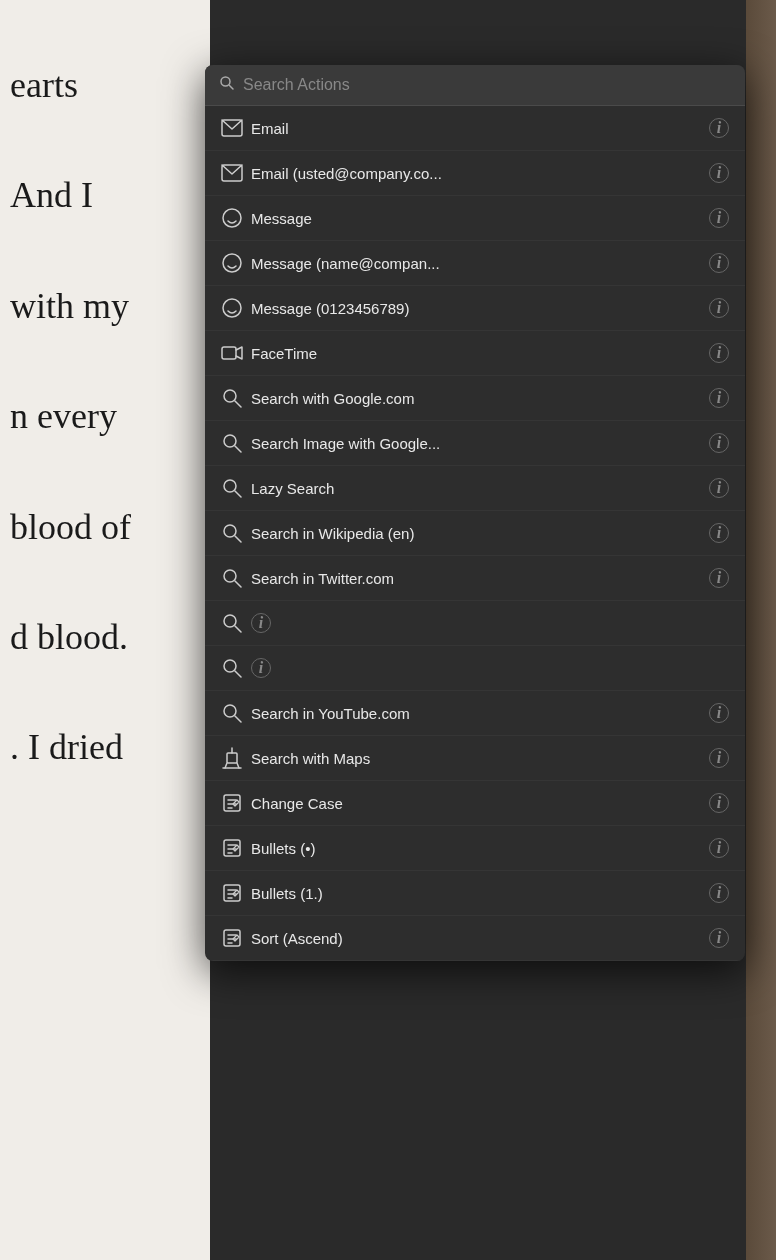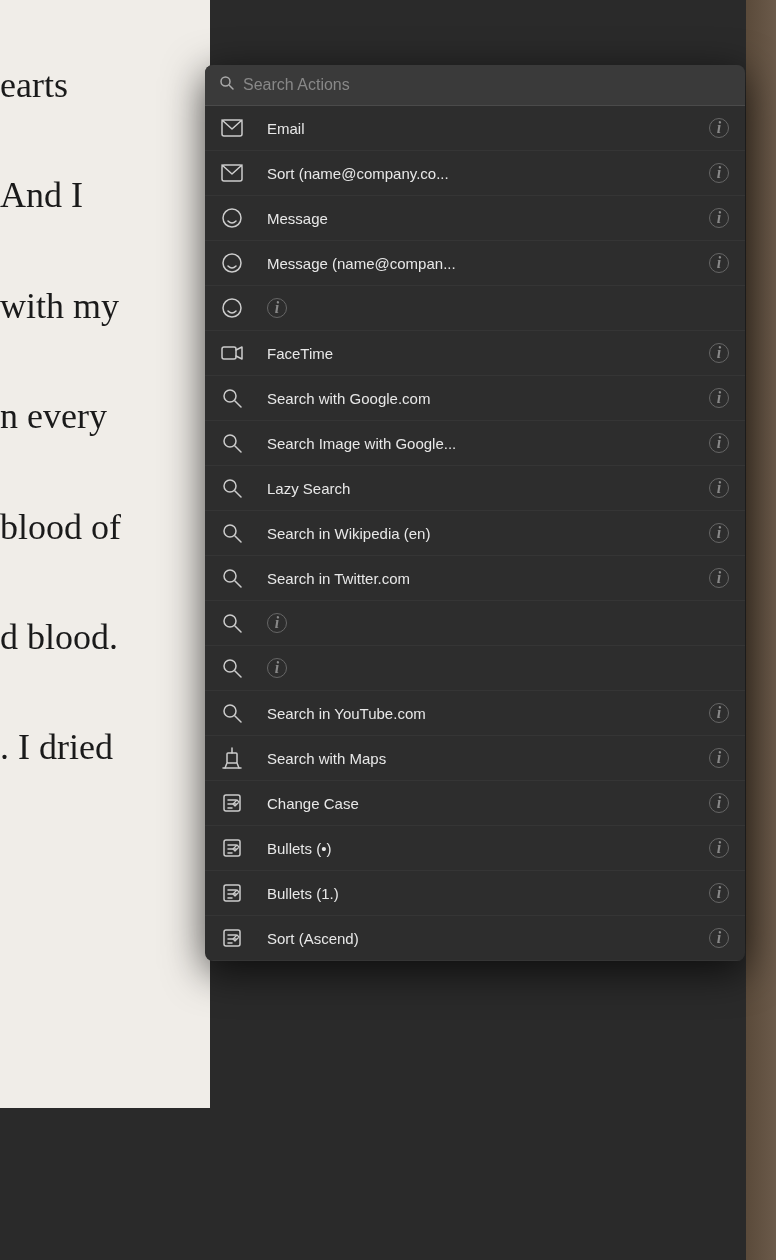--- a/index.html
+++ b/index.html
@@ -15,25 +15,25 @@
       font-family: -apple-system, BlinkMacSystemFont, 'Helvetica Neue', Arial, sans-serif;
       position: relative;
       background: #2a2a2a;
     }
 
     .background-text-area {
       position: absolute;
       left: 0;
       top: 0;
       width: 210px;
-      height: 1108px;
+      height: 1260px;
       background: #f0ede8;
       display: flex;
       flex-direction: column;
-      padding: 60px 10px 10px 0;
+      padding: 60px 10px 10px 10px;
       overflow: hidden;
     }
 
     .bg-text {
       font-size: 36px;
       color: #1a1a1a;
       line-height: 1.4;
       font-family: Georgia, serif;
     }
 
@@ -95,21 +95,21 @@
       overflow-y: auto;
       max-height: 1150px;
     }
 
     .action-item {
       display: flex;
       align-items: center;
       padding: 11px 16px;
       cursor: pointer;
       border-bottom: 1px solid rgba(255,255,255,0.04);
-      gap: 24px;
+      gap: 8px;
     }
 
     .action-icon {
       width: 22px;
       height: 22px;
       flex-shrink: 0;
       display: flex;
       align-items: center;
       justify-content: center;
       color: #ccc;
@@ -190,21 +190,21 @@
         <span class="action-label">Email</span>
         <span class="info-icon">i</span>
       </li>
       <li class="action-item">
         <span class="action-icon">
           <svg width="22" height="18" viewBox="0 0 22 18">
           <rect x="1" y="1" width="20" height="16" rx="2"></rect>
           <polyline points="1,1 11,10 21,1"></polyline>
         </svg>
         </span>
-        <span class="action-label">Sort (name@company.co...</span>
+        <span class="action-label">Email (usted@company.co...</span>
         <span class="info-icon">i</span>
       </li>
       <li class="action-item">
         <span class="action-icon">
           <svg width="20" height="20" viewBox="0 0 20 20">
           <circle cx="10" cy="10" r="9"></circle>
           <path d="M6 13 Q10 17 14 13"></path>
         </svg>
         </span>
         <span class="action-label">Message</span>
@@ -220,20 +220,21 @@
         <span class="action-label">Message (name@compan...</span>
         <span class="info-icon">i</span>
       </li>
       <li class="action-item">
         <span class="action-icon">
           <svg width="20" height="20" viewBox="0 0 20 20">
           <circle cx="10" cy="10" r="9"></circle>
           <path d="M6 13 Q10 17 14 13"></path>
         </svg>
         </span>
+        <span class="action-label">Message (0123456789)</span>
         <span class="info-icon">i</span>
       </li>
       <li class="action-item">
         <span class="action-icon">
           <svg width="22" height="16" viewBox="0 0 22 16">
           <rect x="1" y="2" width="14" height="12" rx="2"></rect>
           <polyline points="15,5 21,2 21,14 15,11"></polyline>
         </svg>
         </span>
         <span class="action-label">FaceTime</span>

